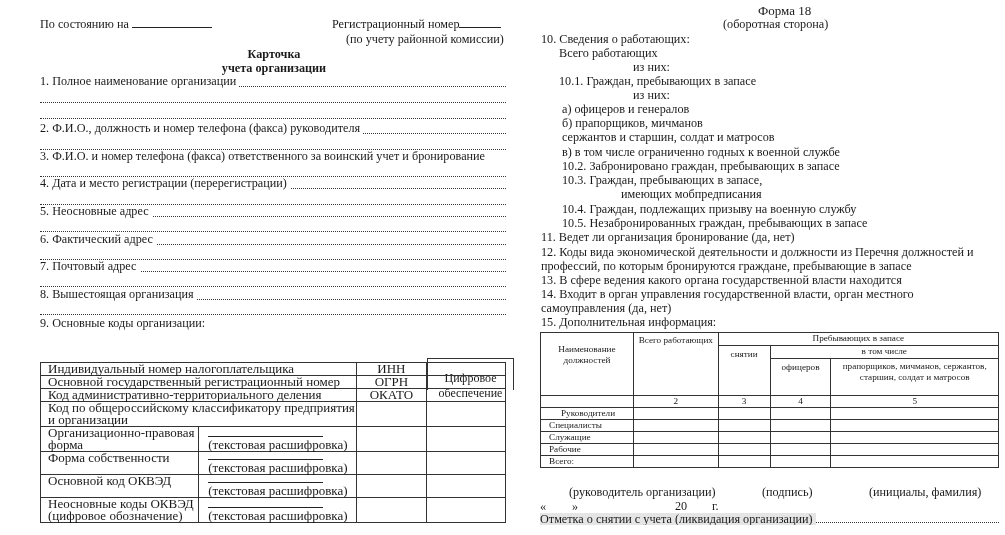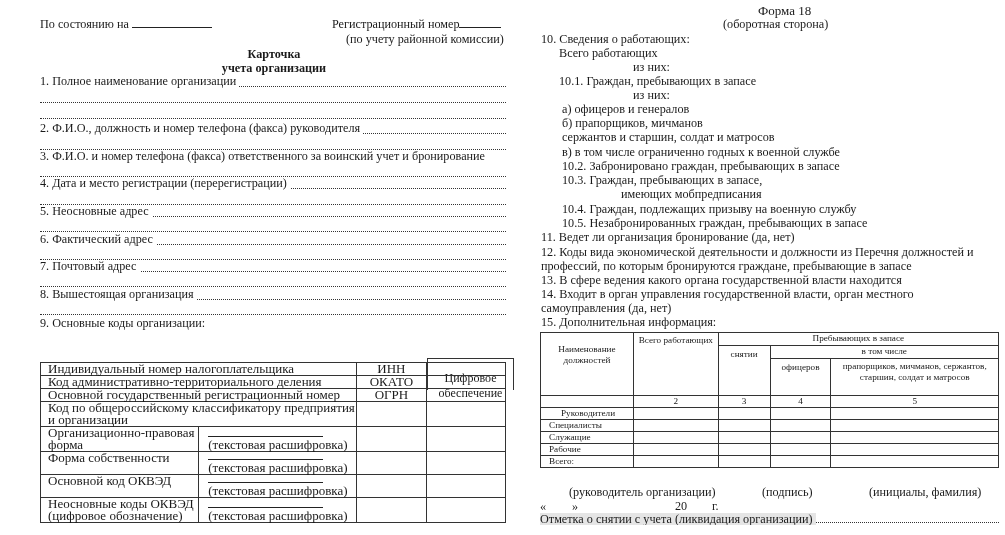--- a/index.html
+++ b/index.html
@@ -106,27 +106,27 @@
         <col style="width:71px">
         <col style="width:79px">
       </colgroup>
     <tbody>
         <tr>
       <td colspan="2">Индивидуальный номер налогоплательщика</td>
       <td class="abbr">ИНН</td>
       <td></td>
     </tr>
     <tr>
+      <td colspan="2">Основной государственный регистрационный номер</td>
+      <td class="abbr">ОГРН</td>
+      <td></td>
+    </tr>
+    <tr>
       <td colspan="2">Код административно-территориального деления</td>
       <td class="abbr">ОКАТО</td>
-      <td></td>
-    </tr>
-    <tr>
-      <td colspan="2">Основной государственный регистрационный номер</td>
-      <td class="abbr">ОГРН</td>
       <td></td>
     </tr>
     <tr>
       <td colspan="2">Код по общероссийскому классификатору предприятия и организации</td>
       <td class="abbr"></td>
       <td></td>
     </tr>
     <tr class="tall">
       <td>Организационно-правовая форма</td>
       <td class="sub">

